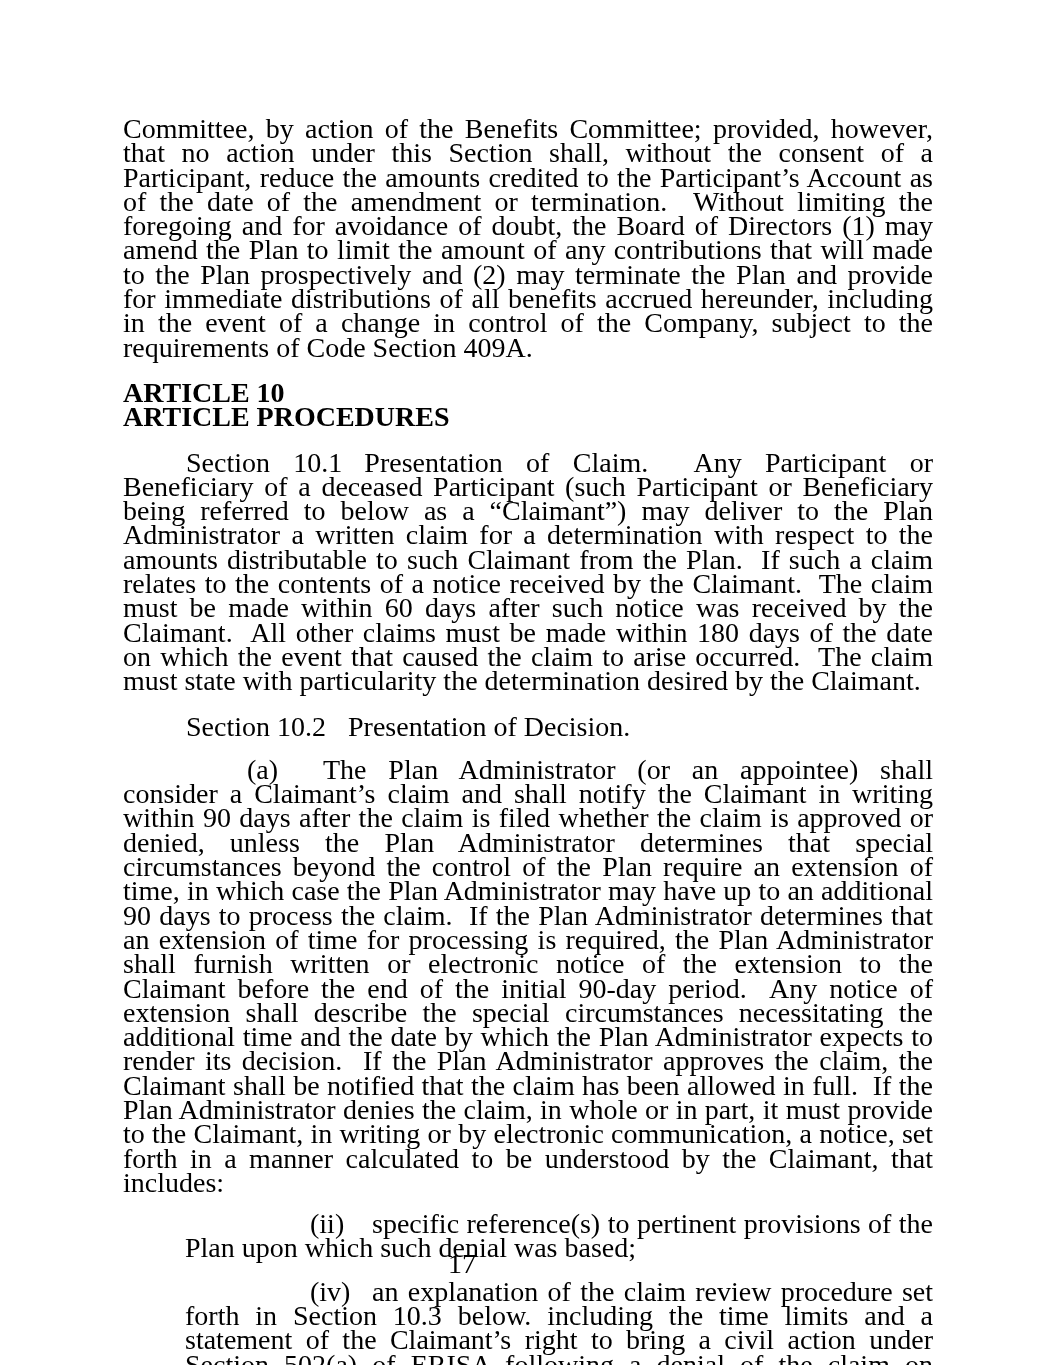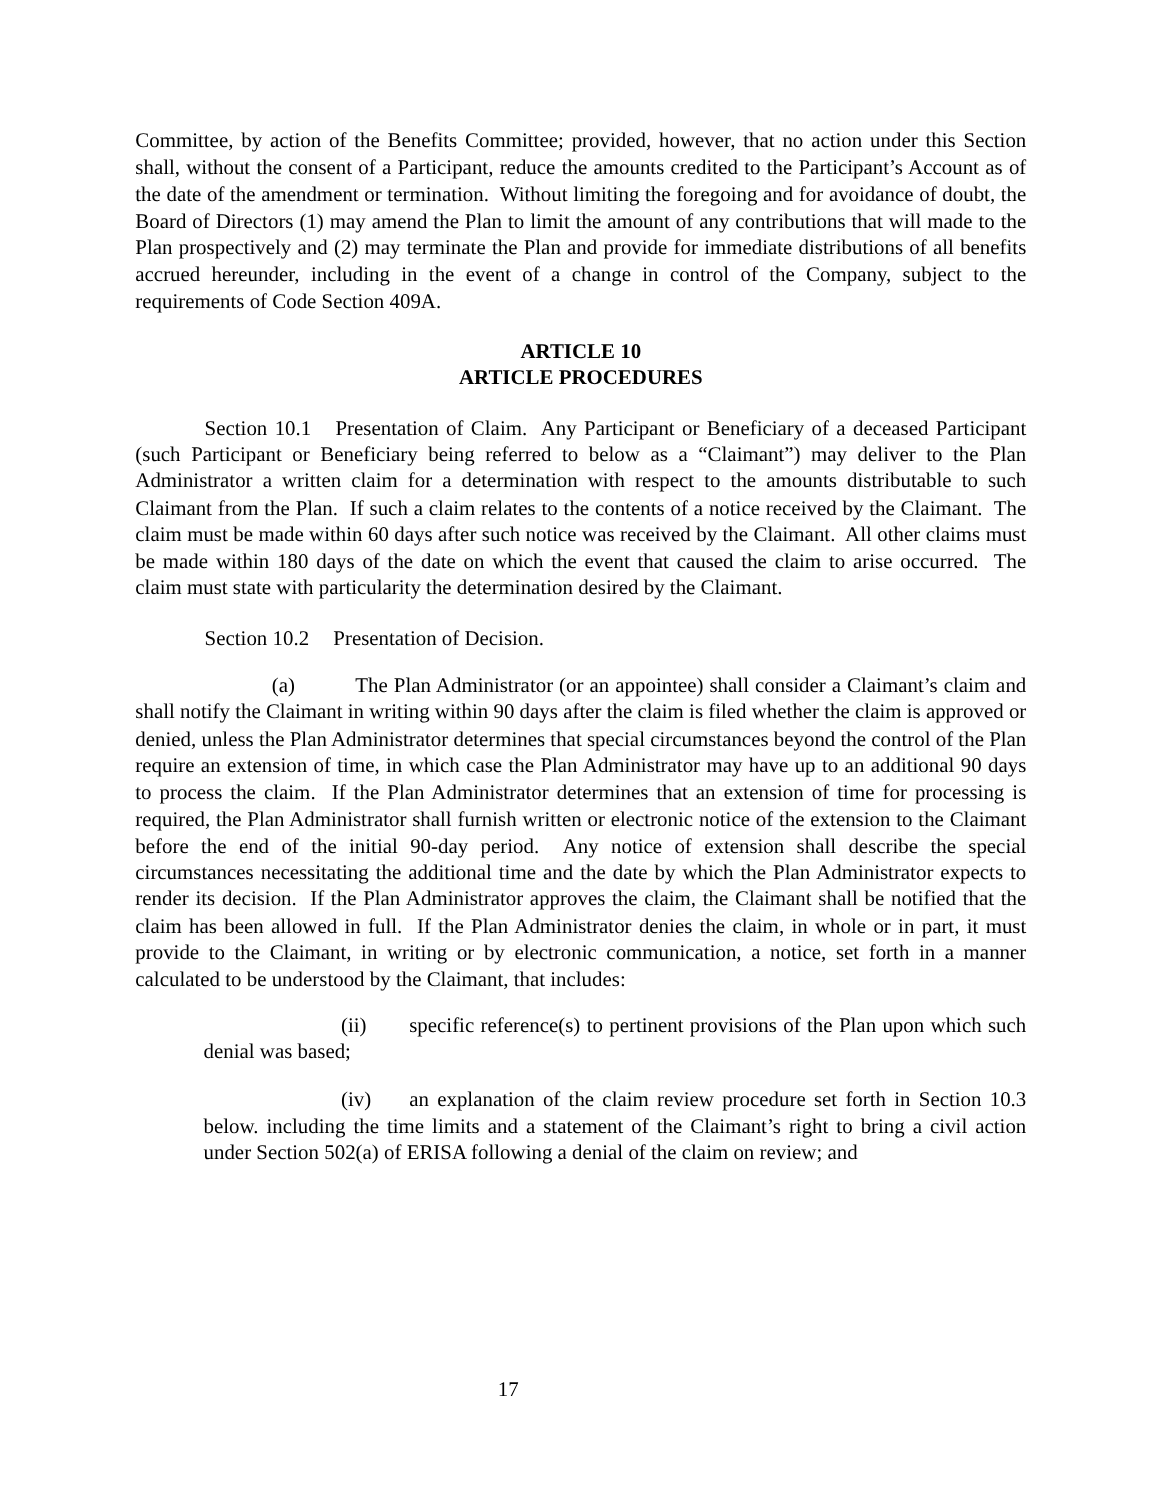--- a/index.html
+++ b/index.html
@@ -7,37 +7,37 @@
     padding: 0;
     background: #ffffff;
   }
   .page {
     position: relative;
     width: 1055px;
     height: 1365px;
     background: #ffffff;
     color: #000000;
     font-family: "Liberation Serif", "DejaVu Serif", serif;
-    font-size: 19px;
+    font-size: 28px;
     line-height: 24.3px;
     overflow: hidden;
   }
   .doc {
     position: absolute;
     left: 123px;
     top: 117px;
     width: 810px;
   }
   .para {
     text-align: justify;
     white-space: pre-wrap;
     margin: 0 0 21px 0;
   }
   .article-heading {
-    text-align: center;
+    text-align: left;
     font-weight: bold;
     margin: 0 0 21px 0;
   }
   .section-line {
     margin: 0 0 19px 0;
     text-indent: 63px;
     white-space: pre-wrap;
   }
   .sec-label-gap {
     display: inline-block;

